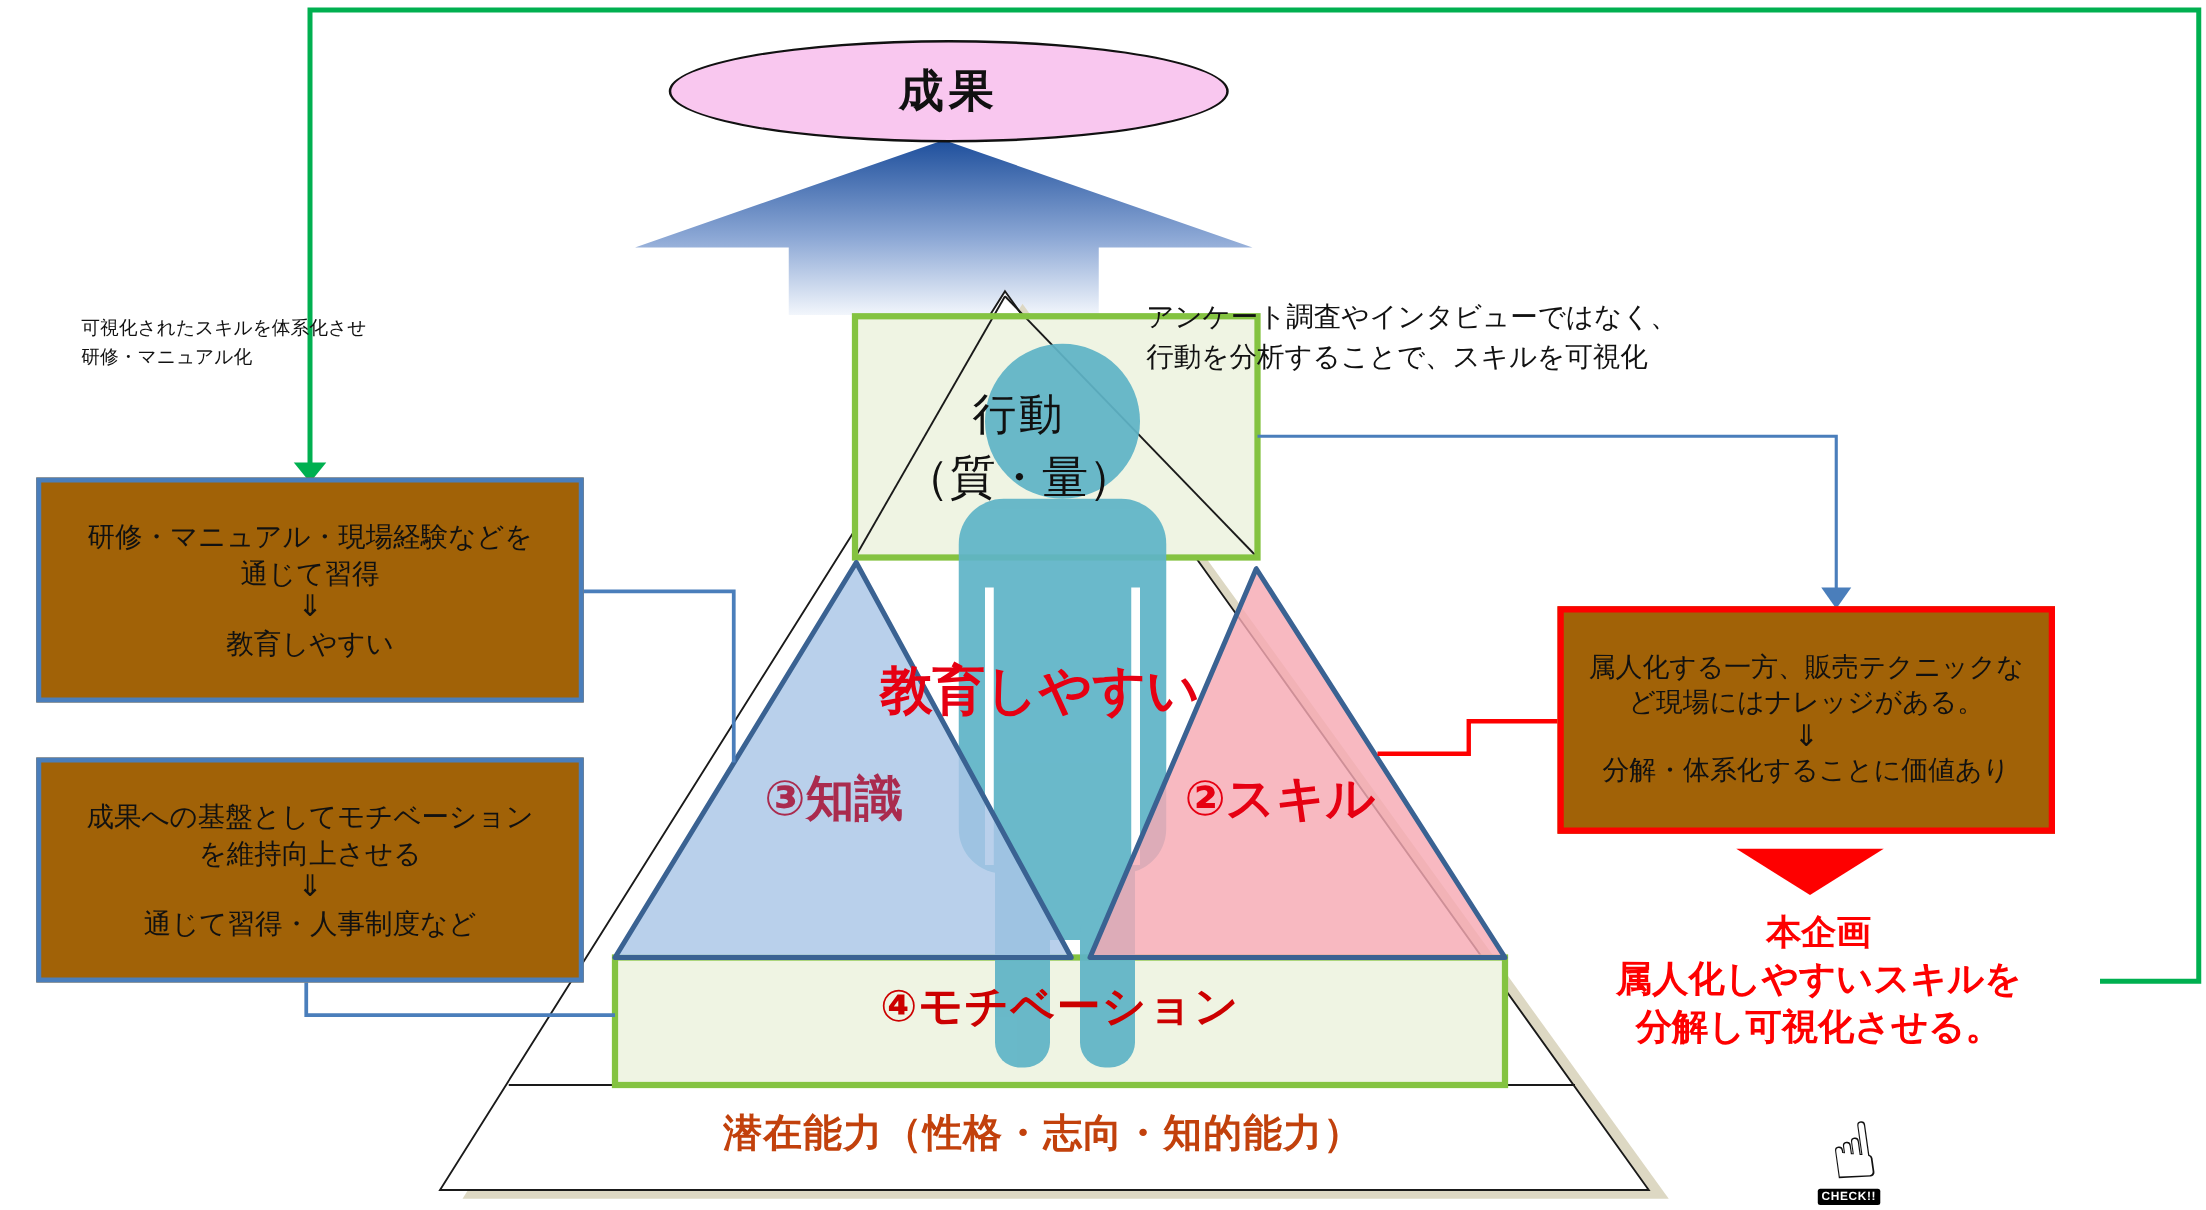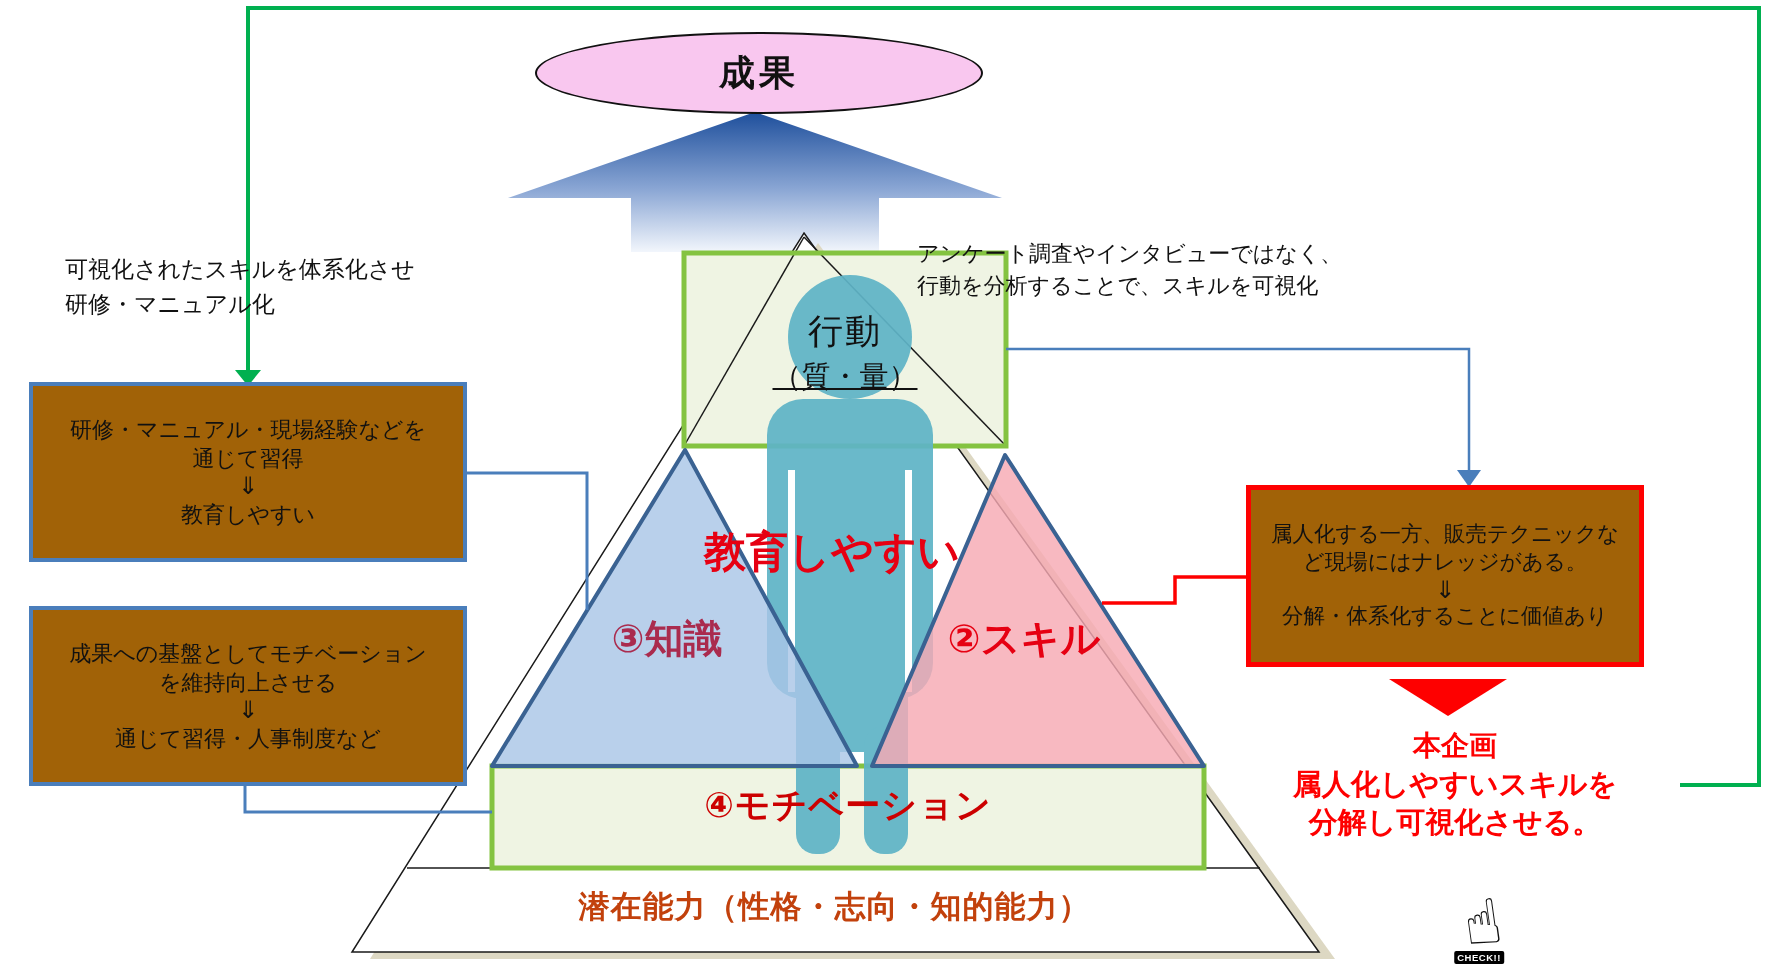--- a/index.html
+++ b/index.html
@@ -8,21 +8,21 @@
     font-family:"Liberation Sans","DejaVu Sans",sans-serif;color:#111;margin-left:17px;
   }
   #shapes{position:absolute;left:0;top:0;z-index:1;}
   .ov{position:absolute;z-index:2;}
   .center{display:flex;flex-direction:column;align-items:center;justify-content:center;text-align:center;}
 
   .result-ellipse{
     left:518px;top:32px;width:444px;height:78px;border:2px solid #111;
     border-radius:50%;background:#f9c7ef;font-size:36px;font-weight:bold;letter-spacing:4px;
   }
-  .note{font-size:23px;line-height:1.5;}
+  .note{font-size:15px;line-height:1.5;}
   .note-systematize{left:48px;top:252px;width:380px;text-align:left;}
   .note-survey{left:900px;top:238px;width:540px;text-align:left;line-height:1.45;font-size:22px;}
 
   .callout{background:#a16207;}
   .box-training,.box-motivation{
     left:12px;width:430px;height:172px;border:4px solid #4a7ebb;
     font-size:22px;line-height:1.32;
   }
   .box-training{top:382px;}
   .box-motivation{top:606px;}
@@ -37,23 +37,23 @@
   .plan-title{font-size:28px;}
 
   .check-hand{left:1418px;top:880px;width:96px;height:86px;}
   .hand-glyph{font-size:62px;line-height:1;color:#111;transform:rotate(-8deg);}
   .check-badge{
     position:absolute;left:50%;bottom:2px;transform:translateX(-58%);
     background:#000000;color:#fff;font-size:9.5px;font-weight:bold;letter-spacing:.5px;
     padding:1px 3px;border-radius:2px;
   }
 
-  .behavior-label{left:667px;top:308px;width:322px;color:#111;}
+  .behavior-label{left:637px;top:308px;width:322px;color:#111;}
   .behavior-l1{font-size:35px;letter-spacing:2px;}
-  .behavior-l2{font-size:29px;margin-top:2px;text-decoration:underline;}
+  .behavior-l2{font-size:37px;margin-top:2px;}
   .stance-label{left:645px;top:524px;width:340px;color:#e60012;font-size:42px;font-weight:bold;}
   .knowledge-label{left:555px;top:612px;width:190px;color:#aa2b4e;font-size:39px;font-weight:bold;}
   .skill-label{left:912px;top:612px;width:190px;color:#e60012;font-size:39px;font-weight:bold;}
   .motivation-label{left:475px;top:782px;width:712px;color:#cc0000;font-size:35px;font-weight:bold;letter-spacing:1px;}
   .latent-label{left:390px;top:886px;width:855px;color:#c2410c;font-size:31px;font-weight:bold;letter-spacing:1px;}
 </style>
 </head>
 <body>
 
 <div id="stage">

